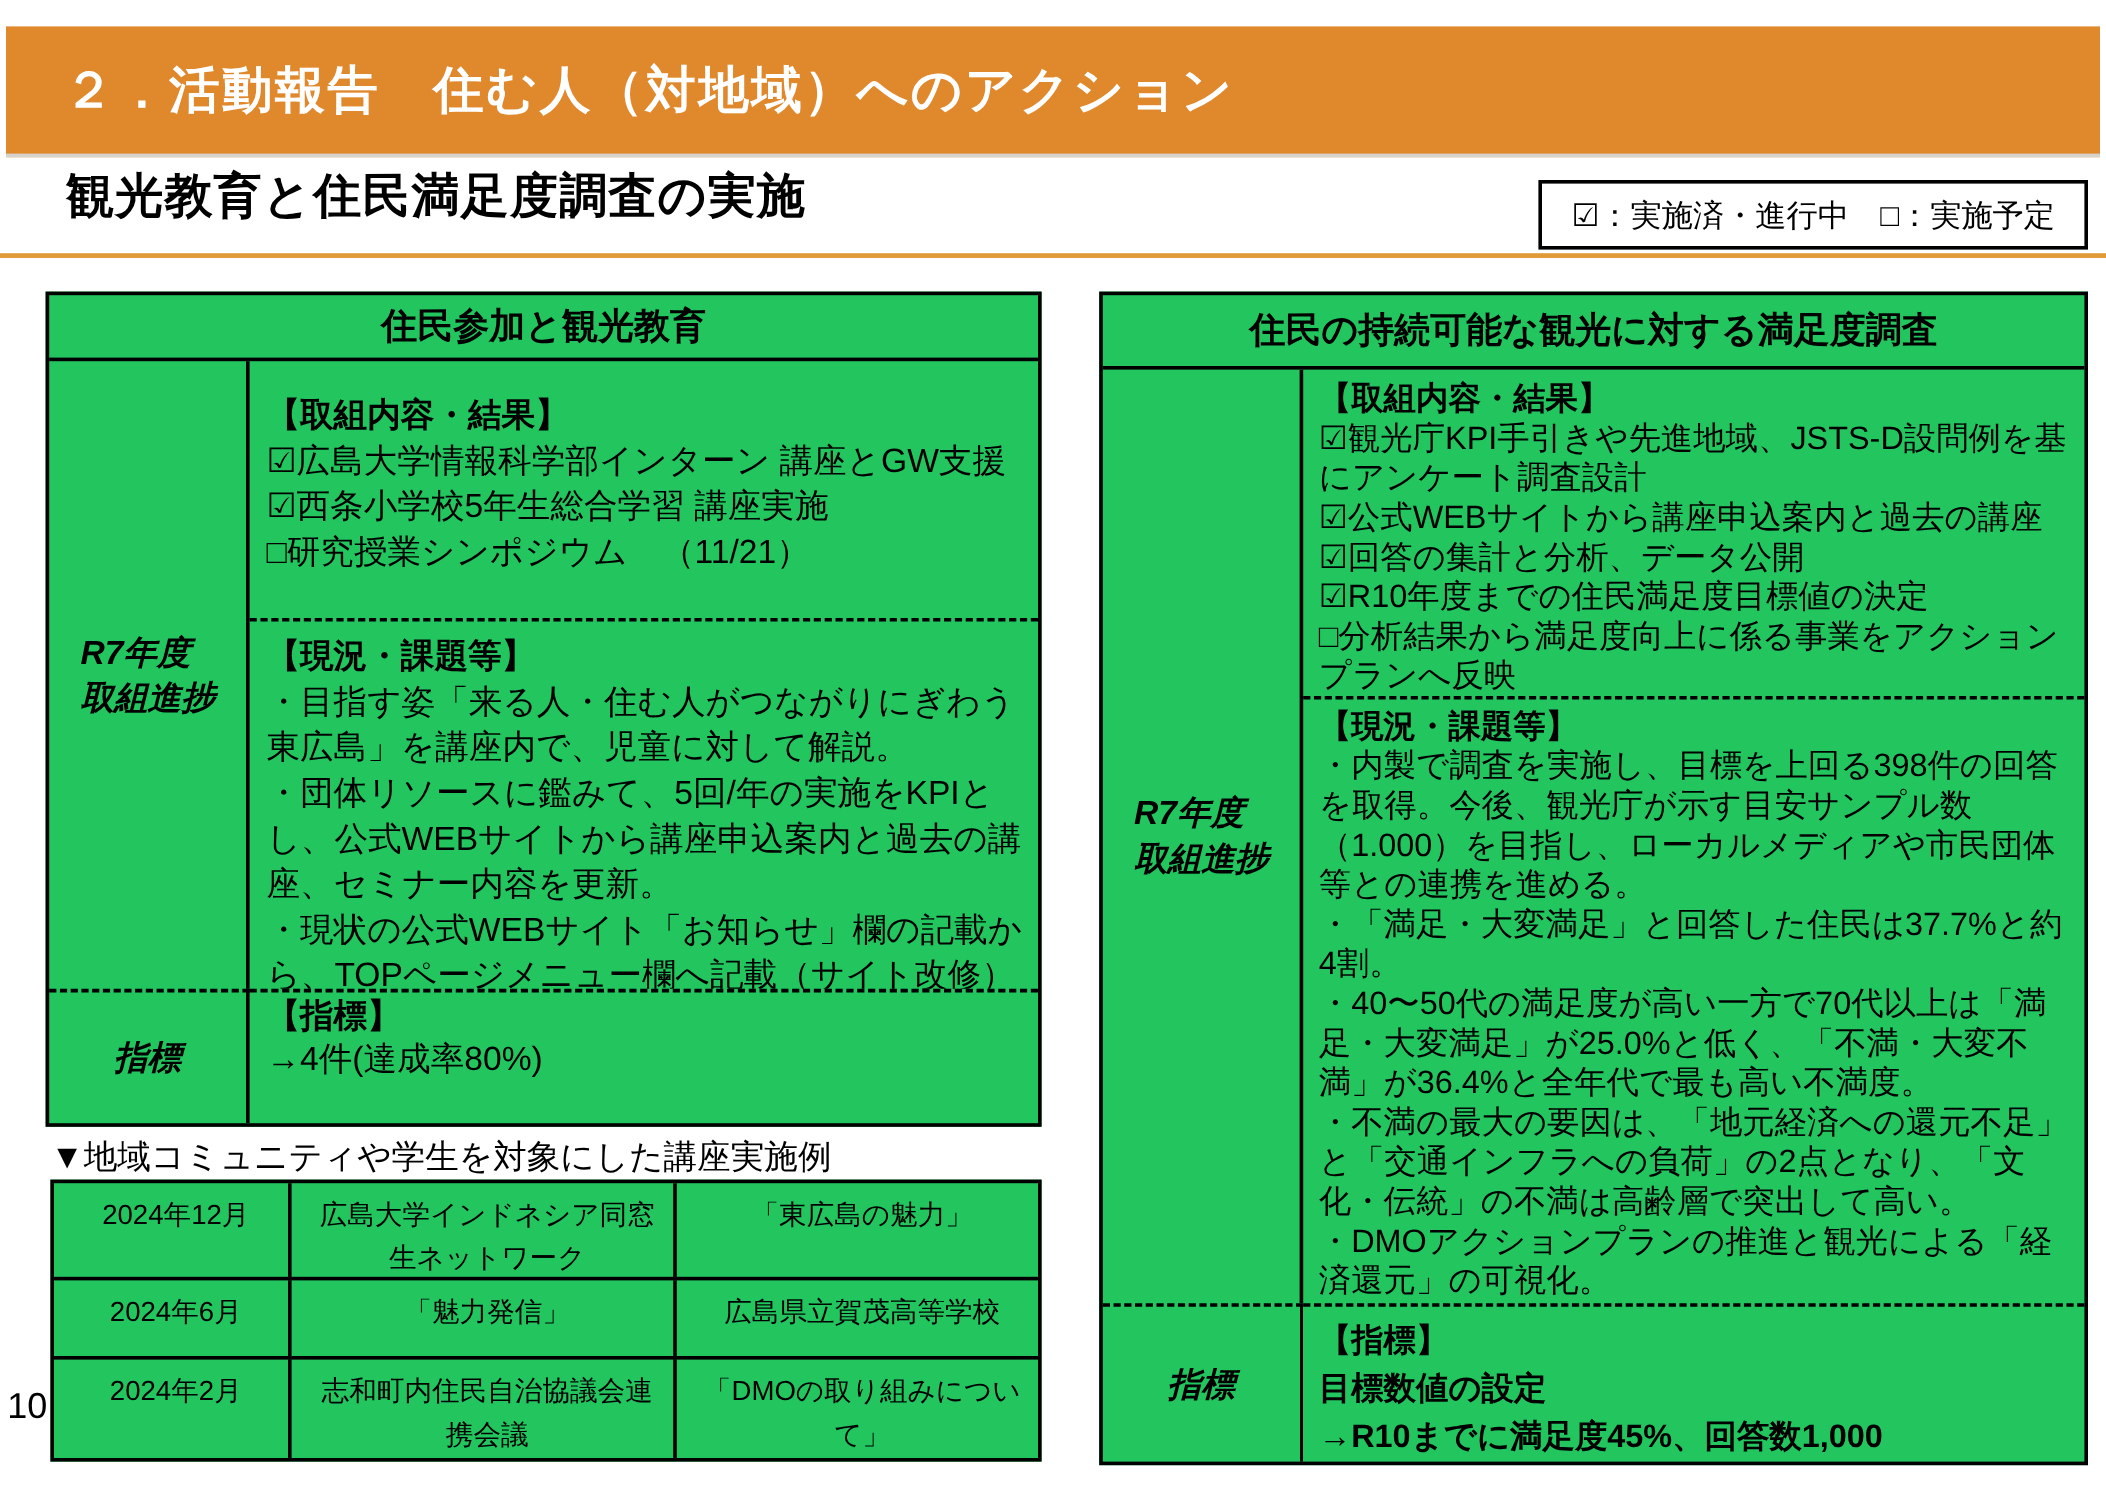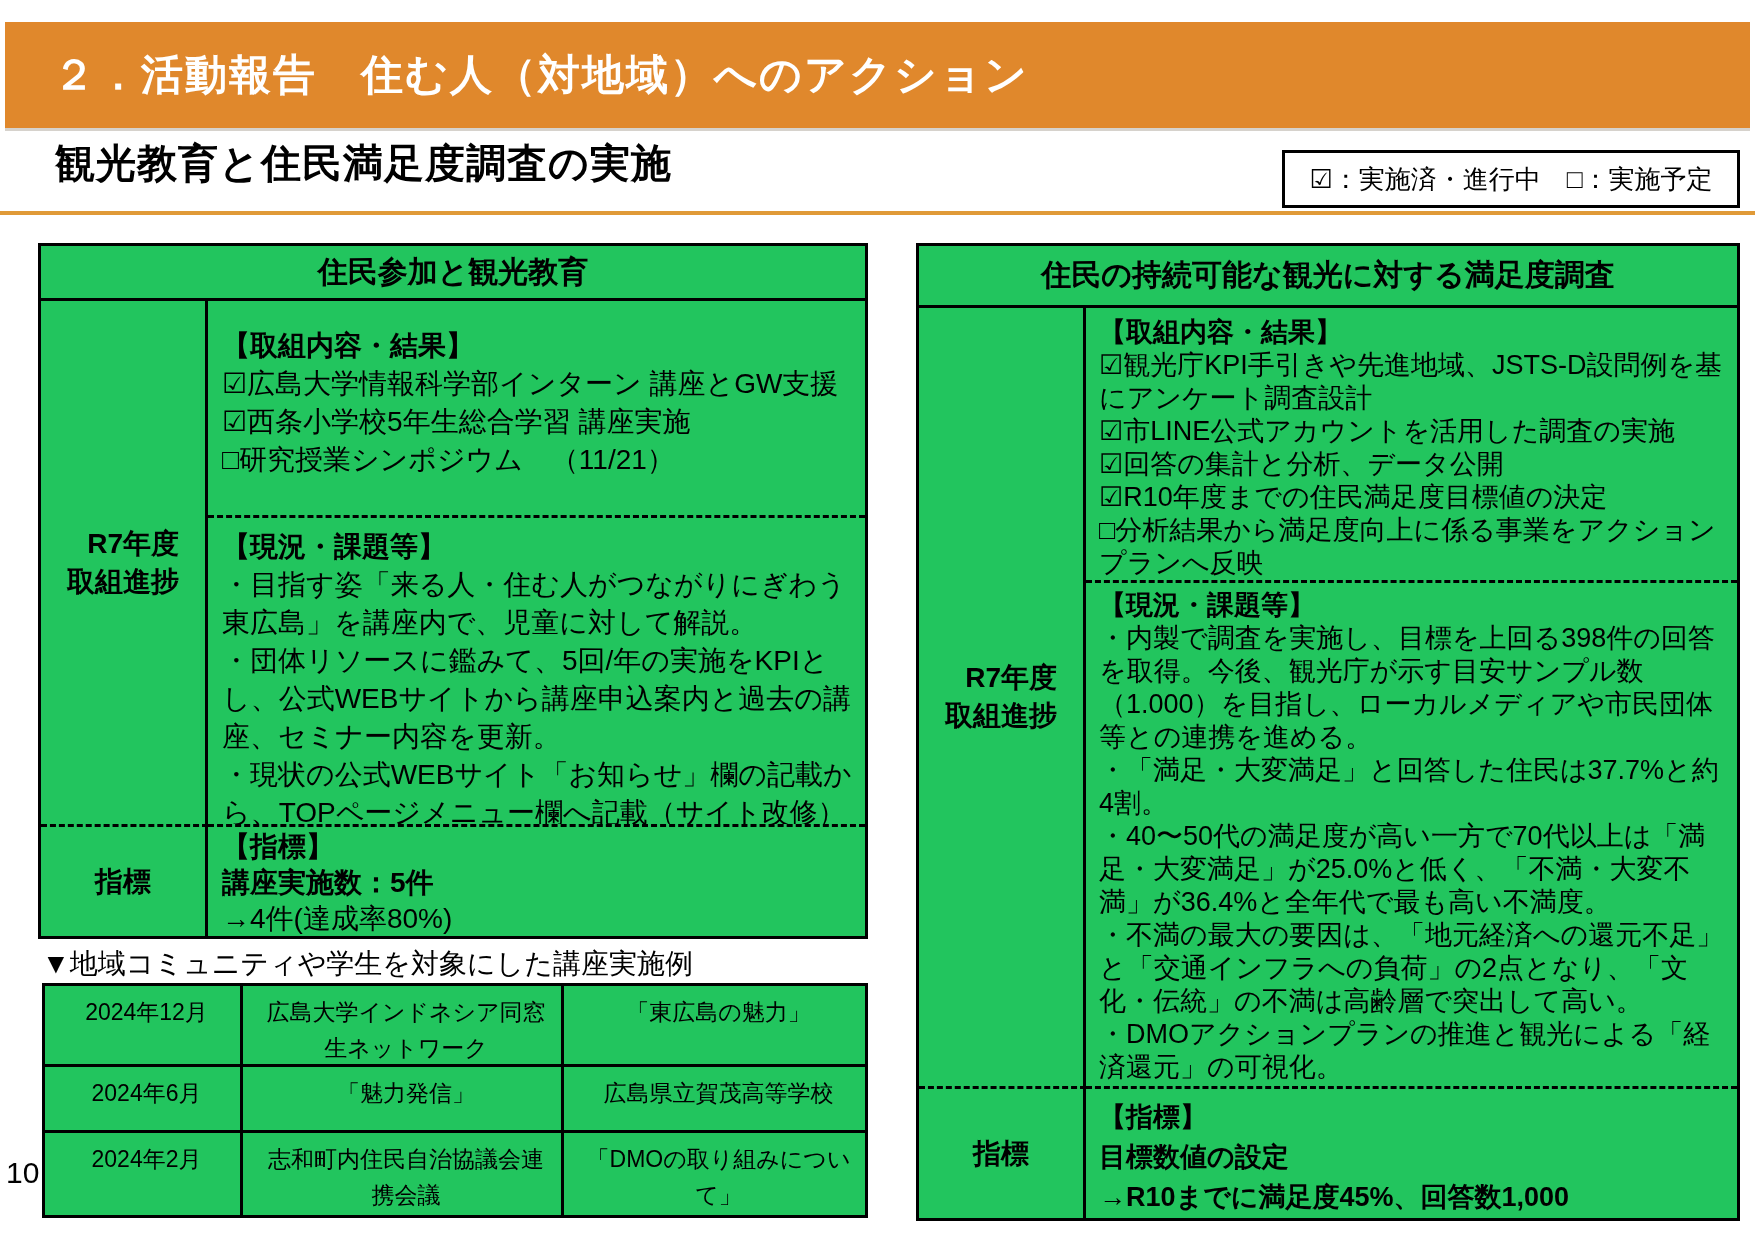--- a/index.html
+++ b/index.html
@@ -34,21 +34,21 @@
   
   .tbl{
     position:absolute;display:grid;border:3px solid #000;background:#22c55e;
   }
   .tbl .th{
     grid-column:1/3;display:flex;align-items:center;justify-content:center;
     font-weight:bold;font-size:30px;border-bottom:3px solid #000;
   }
   .tbl .lbl{
     border-right:3px solid #000;display:flex;align-items:center;justify-content:center;
-    font-weight:bold;font-size:28px;text-align:right;white-space:pre-line;line-height:38px;
+    font-weight:bold;font-size:28px;text-align:left;white-space:pre-line;line-height:38px;font-style:italic;
   }
   .dashed-top{border-top:3px dashed #000;}
   .cell{box-sizing:border-box;overflow:hidden;}
   .sec-head{font-weight:bold;}
   .sec-body{white-space:pre-line;}
   .ind-target{font-weight:bold;}
   
   .tbl-left{
     left:38px;top:243px;width:824px;
     grid-template-columns:167px 1fr;
@@ -118,35 +118,34 @@
   <div class="cell content sec-status dashed-top">
     <div class="sec-head">【現況・課題等】</div>
     <div class="sec-body">・目指す姿「来る人・住む人がつながりにぎわう東広島」を講座内で、児童に対して解説。
 ・団体リソースに鑑みて、5回/年の実施をKPIとし、公式WEBサイトから講座申込案内と過去の講座、セミナー内容を更新。
 ・現状の公式WEBサイト「お知らせ」欄の記載から、TOPページメニュー欄へ記載（サイト改修）することにより、視認性を向上させる。</div>
   </div>
 
   <div class="cell lbl dashed-top">指標</div>
   <div class="cell content sec-ind dashed-top">
     <div class="sec-head">【指標】</div>
-    <div class="ind-target">講座実施数：5件</div>
     <div class="ind-result">→4件(達成率80%)</div>
   </div>
 </section>
 
 <section class="tbl tbl-right">
   <div class="cell th">住民の持続可能な観光に対する満足度調査</div>
 
   <div class="cell lbl lbl-progress">R7年度
 取組進捗</div>
 
   <div class="cell content sec-content">
     <div class="sec-head">【取組内容・結果】</div>
     <div class="sec-body">☑観光庁KPI手引きや先進地域、JSTS-D設問例を基にアンケート調査設計
-☑市LINE公式アカウントを活用した調査の実施
+☑公式WEBサイトから講座申込案内と過去の講座
 ☑回答の集計と分析、データ公開
 ☑R10年度までの住民満足度目標値の決定
 □分析結果から満足度向上に係る事業をアクションプランへ反映</div>
   </div>
 
   <div class="cell content sec-status dashed-top">
     <div class="sec-head">【現況・課題等】</div>
     <div class="sec-body">・内製で調査を実施し、目標を上回る398件の回答を取得。今後、観光庁が示す目安サンプル数（1.000）を目指し、ローカルメディアや市民団体等との連携を進める。
 ・「満足・大変満足」と回答した住民は37.7%と約4割。
 ・40〜50代の満足度が高い一方で70代以上は「満足・大変満足」が25.0%と低く、「不満・大変不満」が36.4%と全年代で最も高い不満度。

